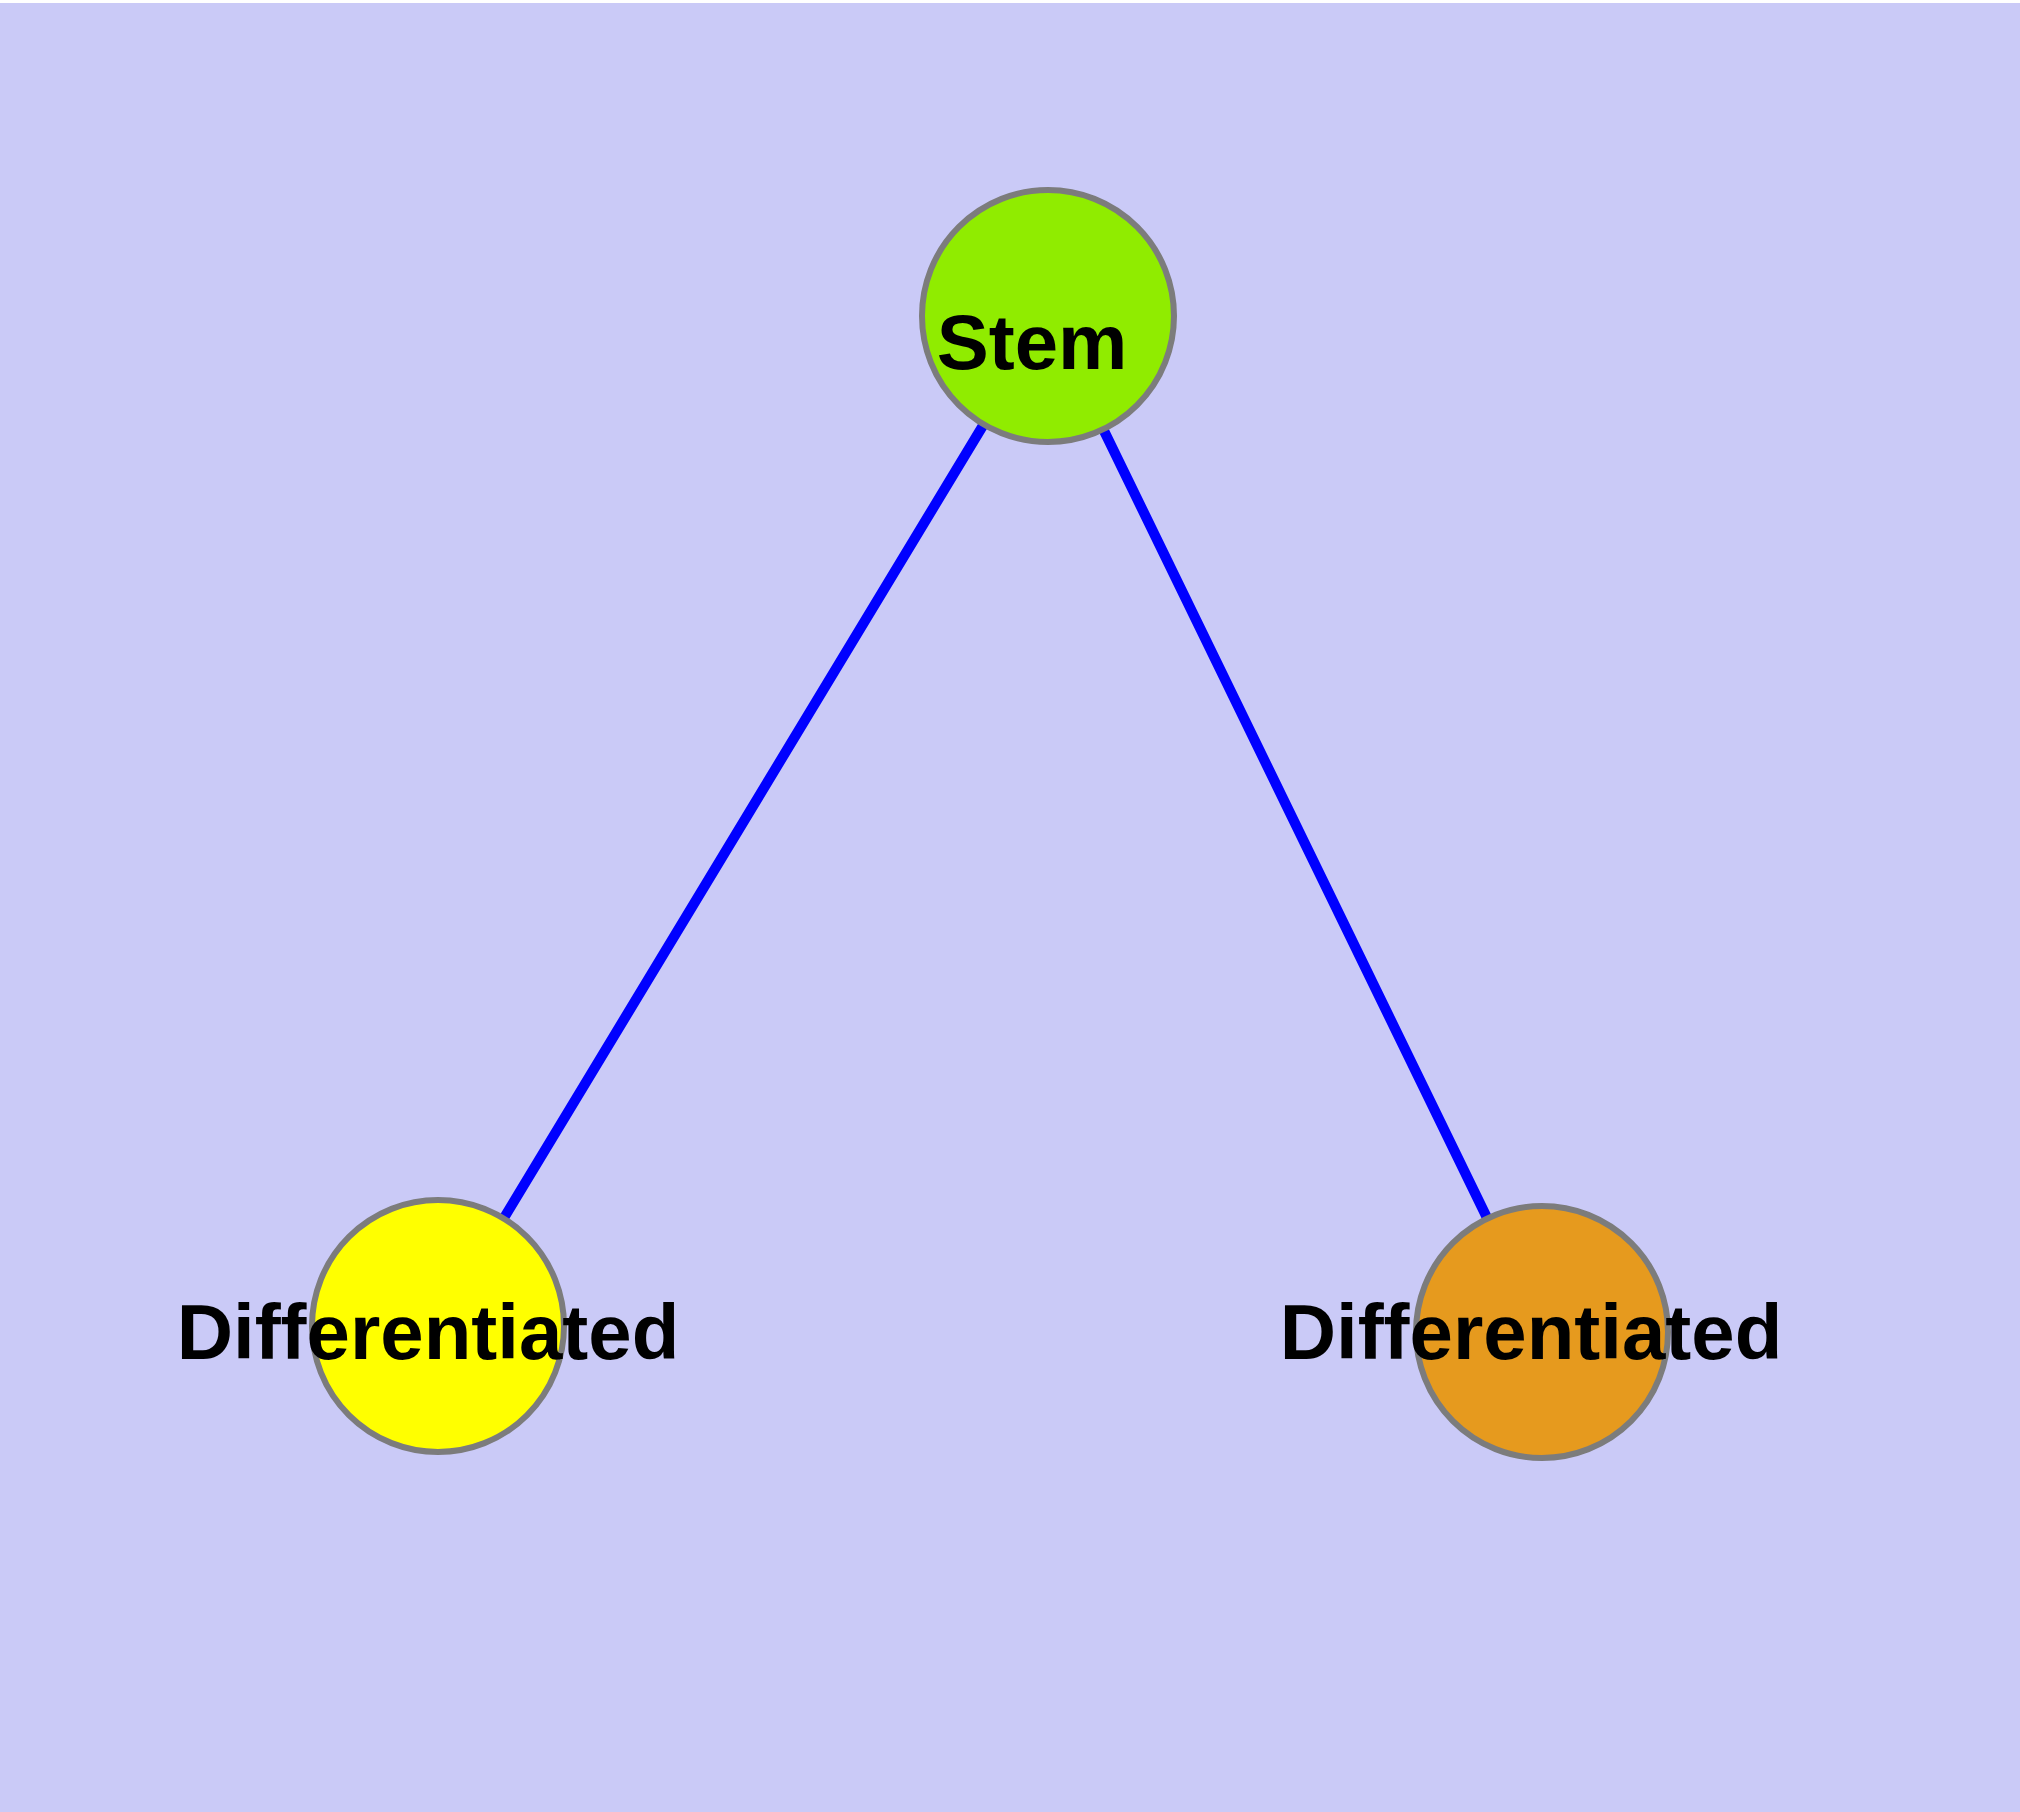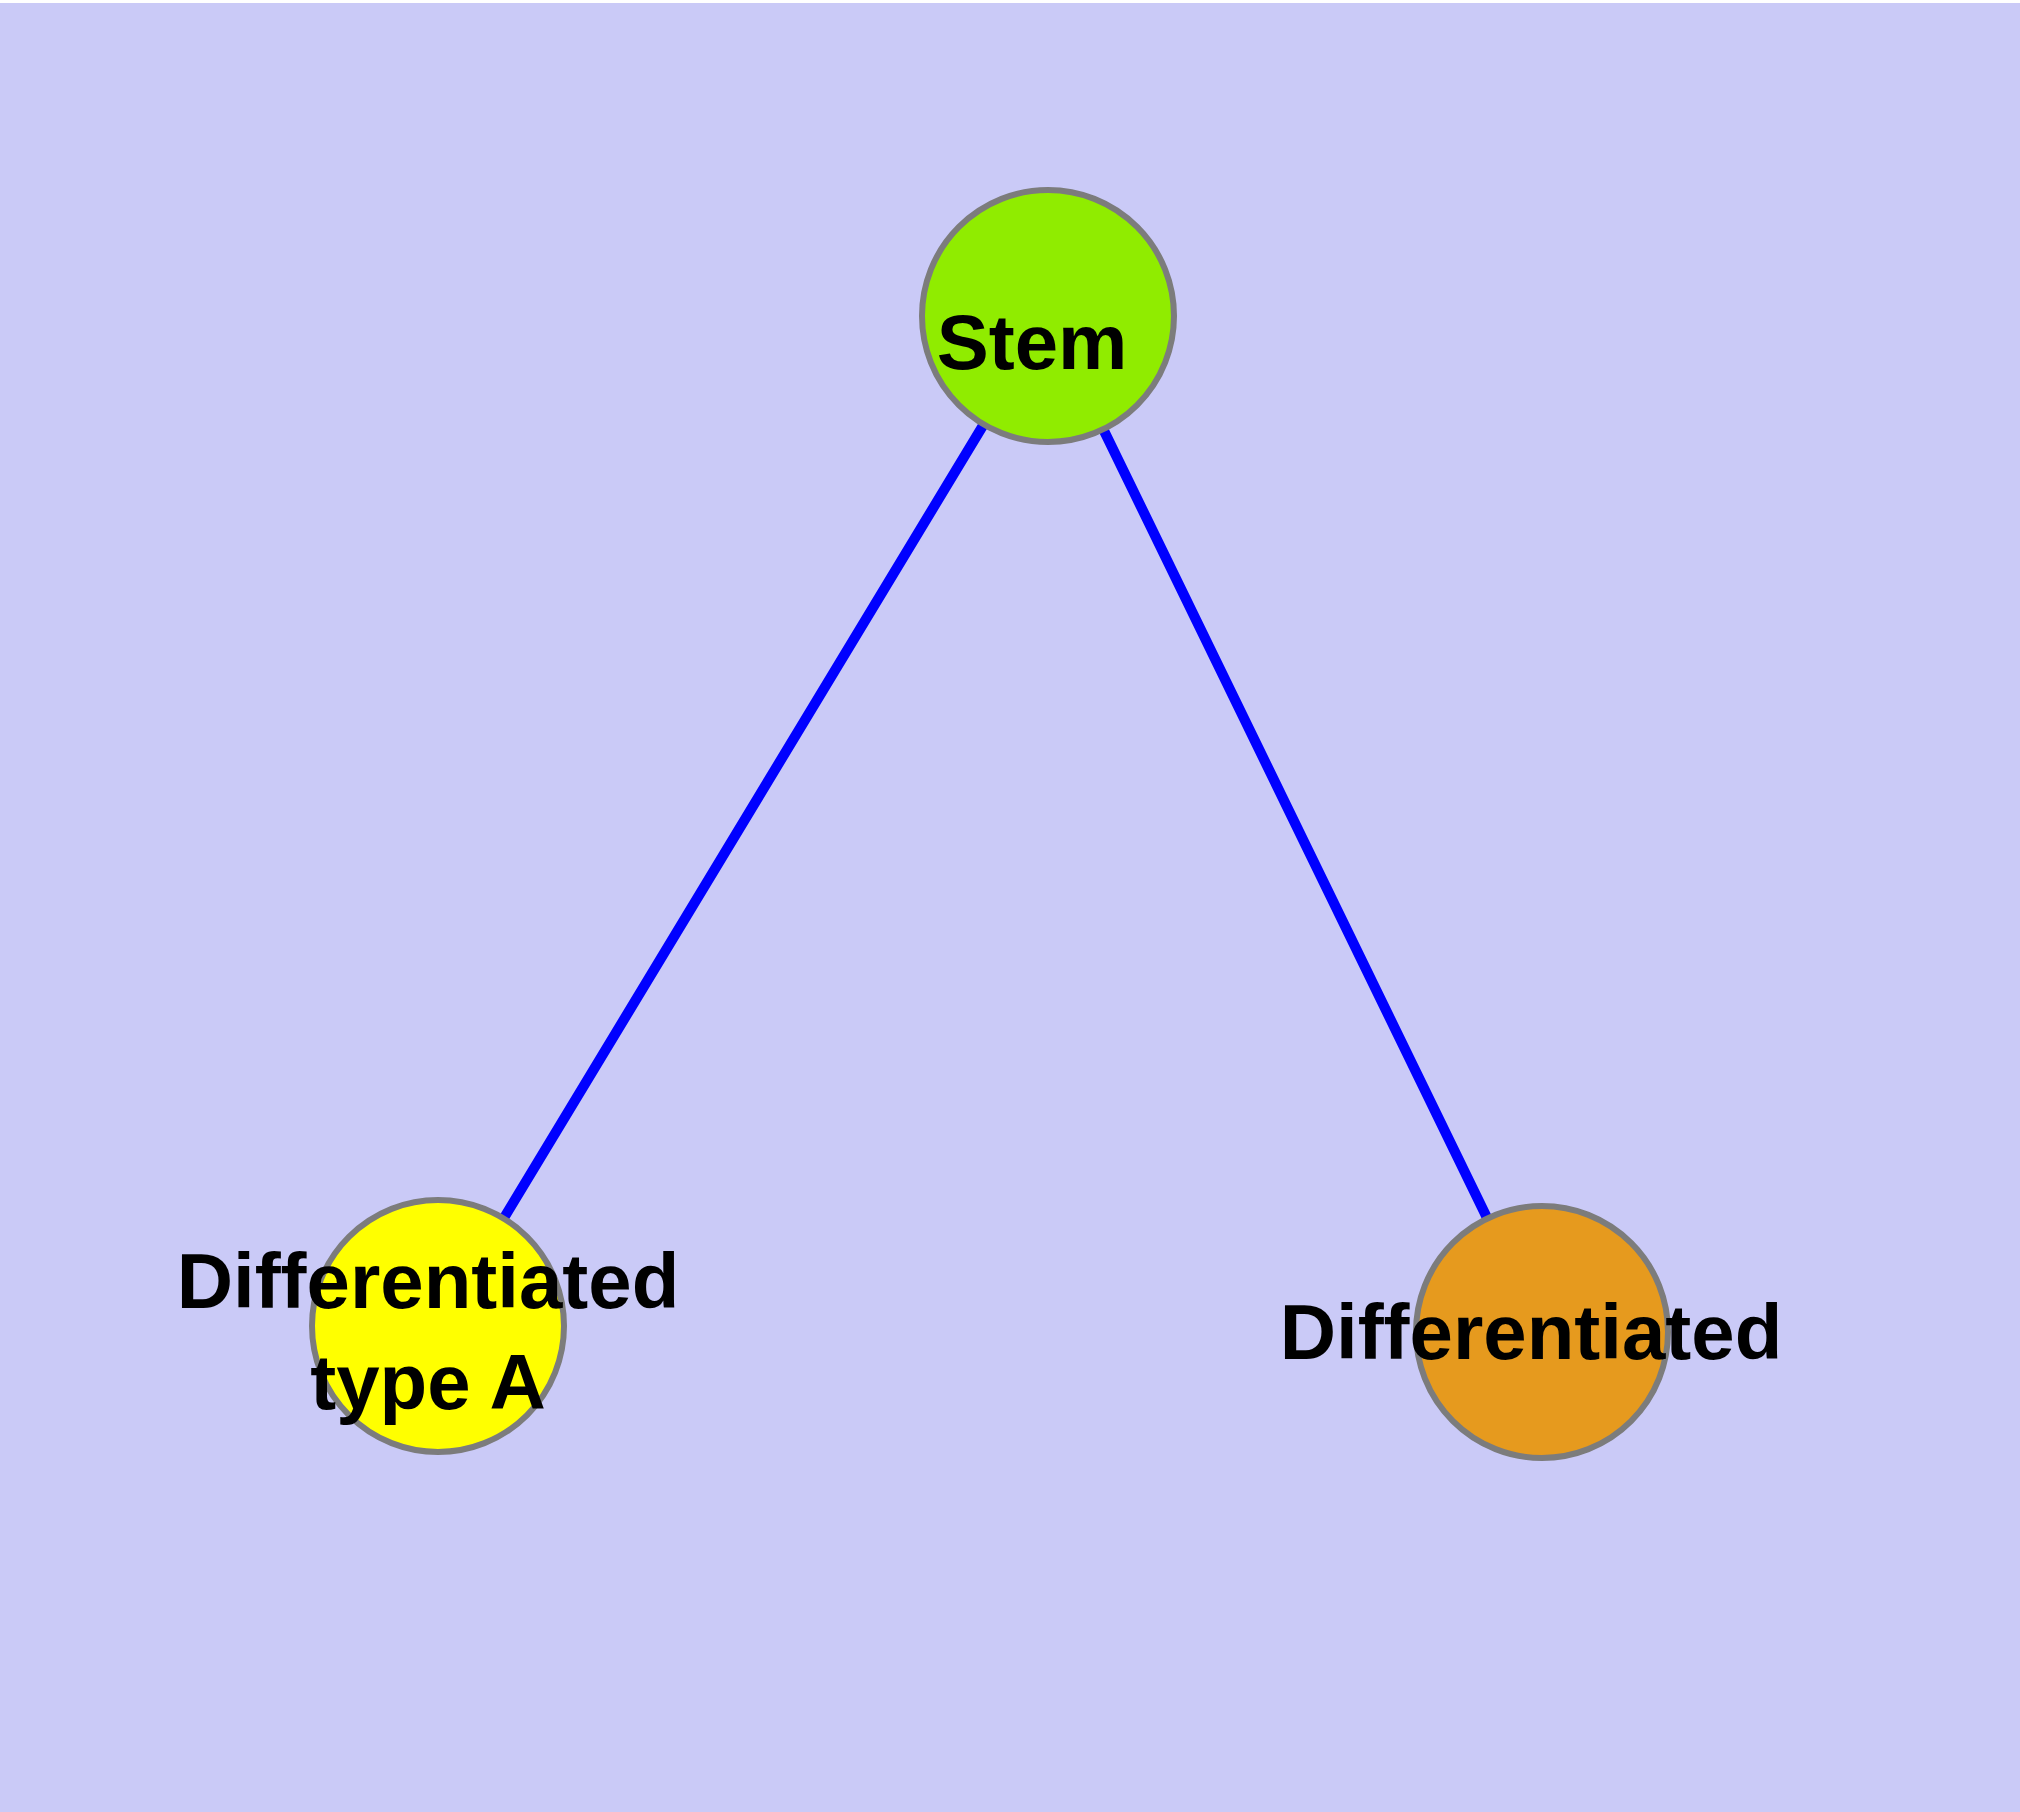--- a/index.html
+++ b/index.html
@@ -74,19 +74,18 @@
 <div class="node-circle node-stem-circle" style="background-color: rgb(144, 236, 0);"></div>
 
 <div class="node-circle node-type-a-circle" style="background-color: rgb(255, 255, 0);"></div>
 
 <div class="node-circle node-type-b-circle" style="background-color: rgb(230, 154, 30);"></div>
 
 <div class="node-label stem-label">Stem</div>
 
 <div class="node-label type-a-label">
   <div>Differentiated</div>
-  <div>type A</div>
 </div>
 
 <div class="node-label type-b-label">
   <div>Differentiated</div>
 </div>
 
 
 </body></html>

